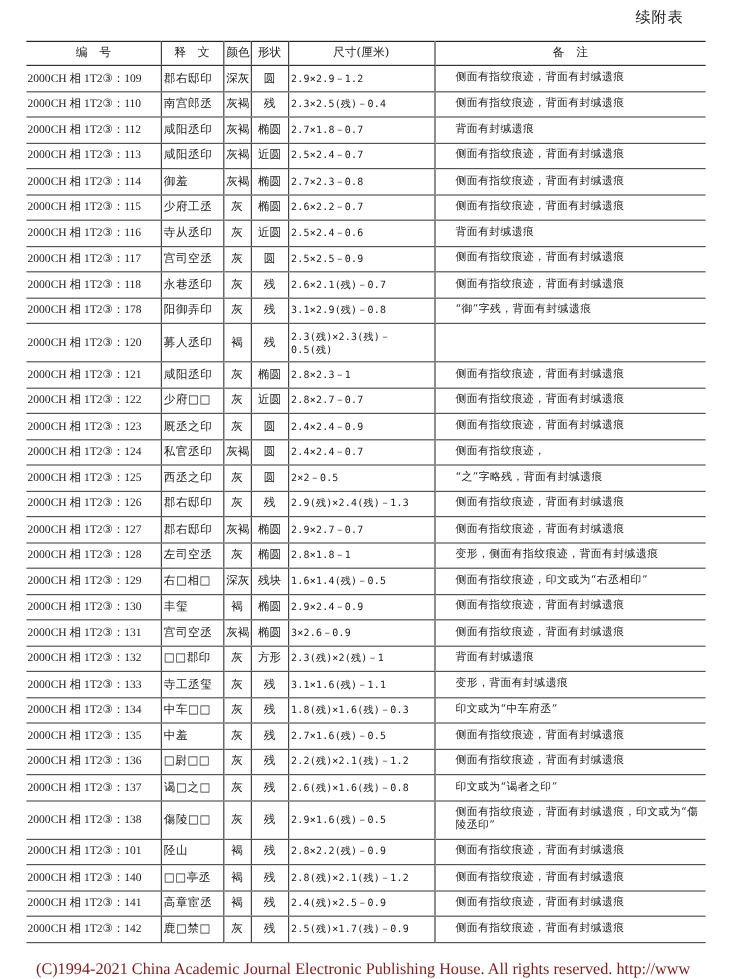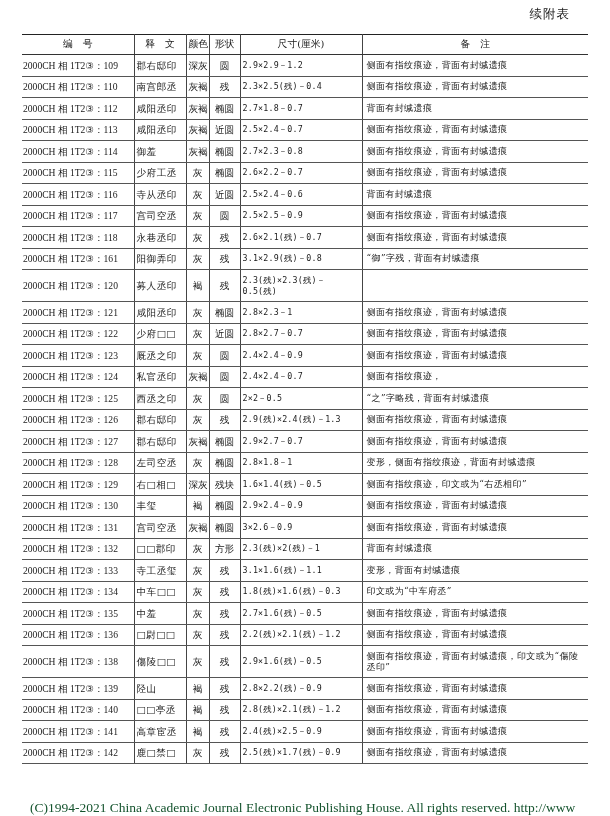--- a/index.html
+++ b/index.html
@@ -42,26 +42,26 @@
       height: 20.5px;
       line-height: 11px;
       vertical-align: middle;
       white-space: nowrap;
       overflow: hidden;
     }
     table.tbl td:first-child { border-left: none; font-family: Liberation Serif, serif; font-size: 9.6px; padding-left: 1px; }
     table.tbl td.text { letter-spacing: 0.5px; font-size: 9.6px; }
     table.tbl td.color, table.tbl td.shape { text-align: center; font-size: 9.6px; }
     table.tbl td.size { font-family: "DejaVu Sans Mono", monospace; font-size: 8.3px; letter-spacing: 0.2px; white-space: normal; }
-    table.tbl td.note { font-size: 9px; letter-spacing: 0.4px; white-space: normal; padding-left: 4px; margin-left: 12px; }
+    table.tbl td.note { font-size: 9px; letter-spacing: 0.4px; white-space: normal; padding-left: 17px; margin-left: 12px; }
     table.tbl tr.tall td { height: 31px; }
     .footer {
       position: absolute; left: 30px; top: 800px;
       font-family: "Liberation Serif", serif; font-size: 13.5px;
-      color: #14532d; white-space: nowrap;
+      color: #7f1d1d; white-space: nowrap;
     }
   </style>
 </head>
 <body>
 
 <div class="caption">续附表</div>
 
 <table class="tbl">
   <colgroup>
     <col class="c1">
@@ -148,21 +148,21 @@
       </tr>
       <tr>
         <td class="idc">2000CH 相 1T2③：118</td>
         <td class="text">永巷丞印</td>
         <td class="color">灰</td>
         <td class="shape">残</td>
         <td class="size">2.6×2.1(残)－0.7</td>
         <td class="note">侧面有指纹痕迹，背面有封缄遗痕</td>
       </tr>
       <tr>
-        <td class="idc">2000CH 相 1T2③：161</td>
+        <td class="idc">2000CH 相 1T2③：178</td>
         <td class="text">阳御弄印</td>
         <td class="color">灰</td>
         <td class="shape">残</td>
         <td class="size">3.1×2.9(残)－0.8</td>
         <td class="note">“御”字残，背面有封缄遗痕</td>
       </tr>
       <tr class="tall">
         <td class="idc">2000CH 相 1T2③：120</td>
         <td class="text">募人丞印</td>
         <td class="color">褐</td>
@@ -291,30 +291,38 @@
         <td class="note">侧面有指纹痕迹，背面有封缄遗痕</td>
       </tr>
       <tr>
         <td class="idc">2000CH 相 1T2③：136</td>
         <td class="text">□尉□□</td>
         <td class="color">灰</td>
         <td class="shape">残</td>
         <td class="size">2.2(残)×2.1(残)－1.2</td>
         <td class="note">侧面有指纹痕迹，背面有封缄遗痕</td>
       </tr>
+      <tr>
+        <td class="idc">2000CH 相 1T2③：137</td>
+        <td class="text">谒□之□</td>
+        <td class="color">灰</td>
+        <td class="shape">残</td>
+        <td class="size">2.6(残)×1.6(残)－0.8</td>
+        <td class="note">印文或为“谒者之印”</td>
+      </tr>
       <tr class="tall">
         <td class="idc">2000CH 相 1T2③：138</td>
         <td class="text">傷陵□□</td>
         <td class="color">灰</td>
         <td class="shape">残</td>
         <td class="size">2.9×1.6(残)－0.5</td>
         <td class="note">侧面有指纹痕迹，背面有封缄遗痕，印文或为“傷陵丞印”</td>
       </tr>
       <tr>
-        <td class="idc">2000CH 相 1T2③：139</td>
+        <td class="idc">2000CH 相 1T2③：101</td>
         <td class="text">陉山</td>
         <td class="color">褐</td>
         <td class="shape">残</td>
         <td class="size">2.8×2.2(残)－0.9</td>
         <td class="note">侧面有指纹痕迹，背面有封缄遗痕</td>
       </tr>
       <tr>
         <td class="idc">2000CH 相 1T2③：140</td>
         <td class="text">□□亭丞</td>
         <td class="color">褐</td>

